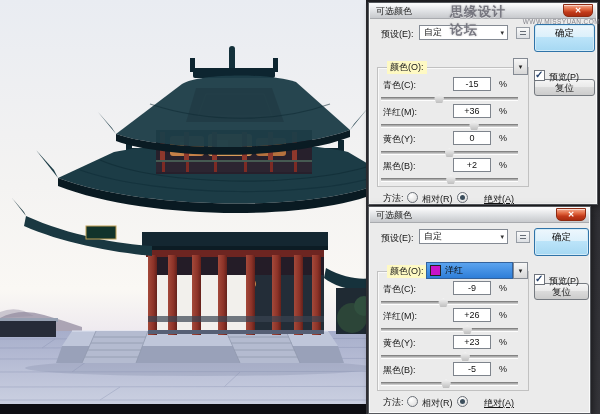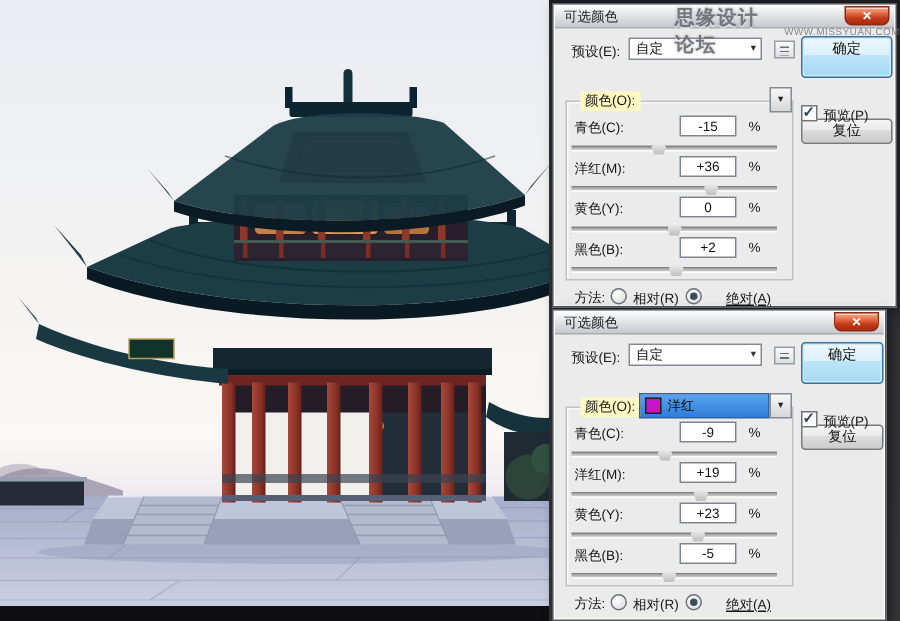--- a/index.html
+++ b/index.html
@@ -356,21 +356,21 @@
     <div class="ch ch0">
       <span class="lbl">青色(C):</span>
       <span class="val">-9</span>
       <span class="lbl pct">%</span>
       <div class="slider">
         <span class="thumb" style="left: calc(45.5% - 5px);"></span>
       </div>
     </div>
     <div class="ch ch1">
       <span class="lbl">洋红(M):</span>
-      <span class="val">+19</span>
+      <span class="val">+26</span>
       <span class="lbl pct">%</span>
       <div class="slider">
         <span class="thumb" style="left: calc(63% - 5px);"></span>
       </div>
     </div>
     <div class="ch ch2">
       <span class="lbl">黄色(Y):</span>
       <span class="val">+23</span>
       <span class="lbl pct">%</span>
       <div class="slider">

